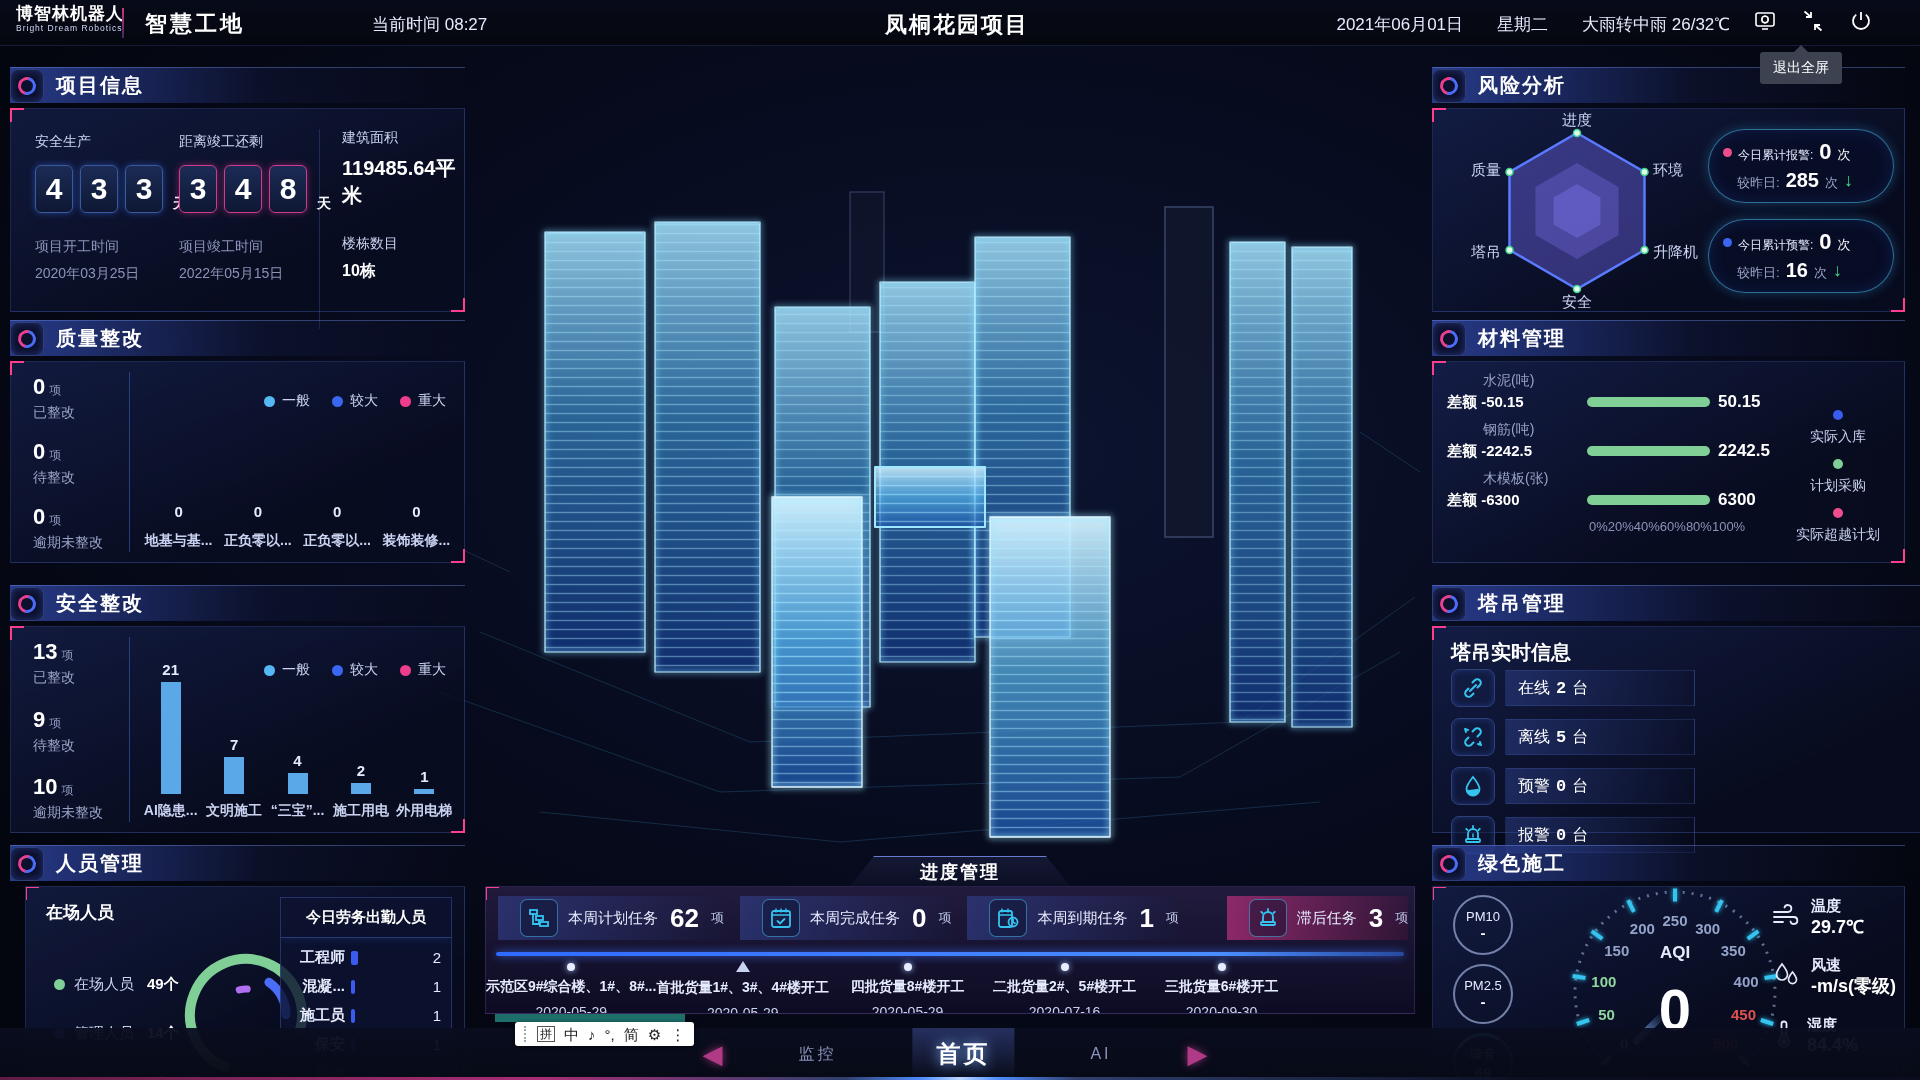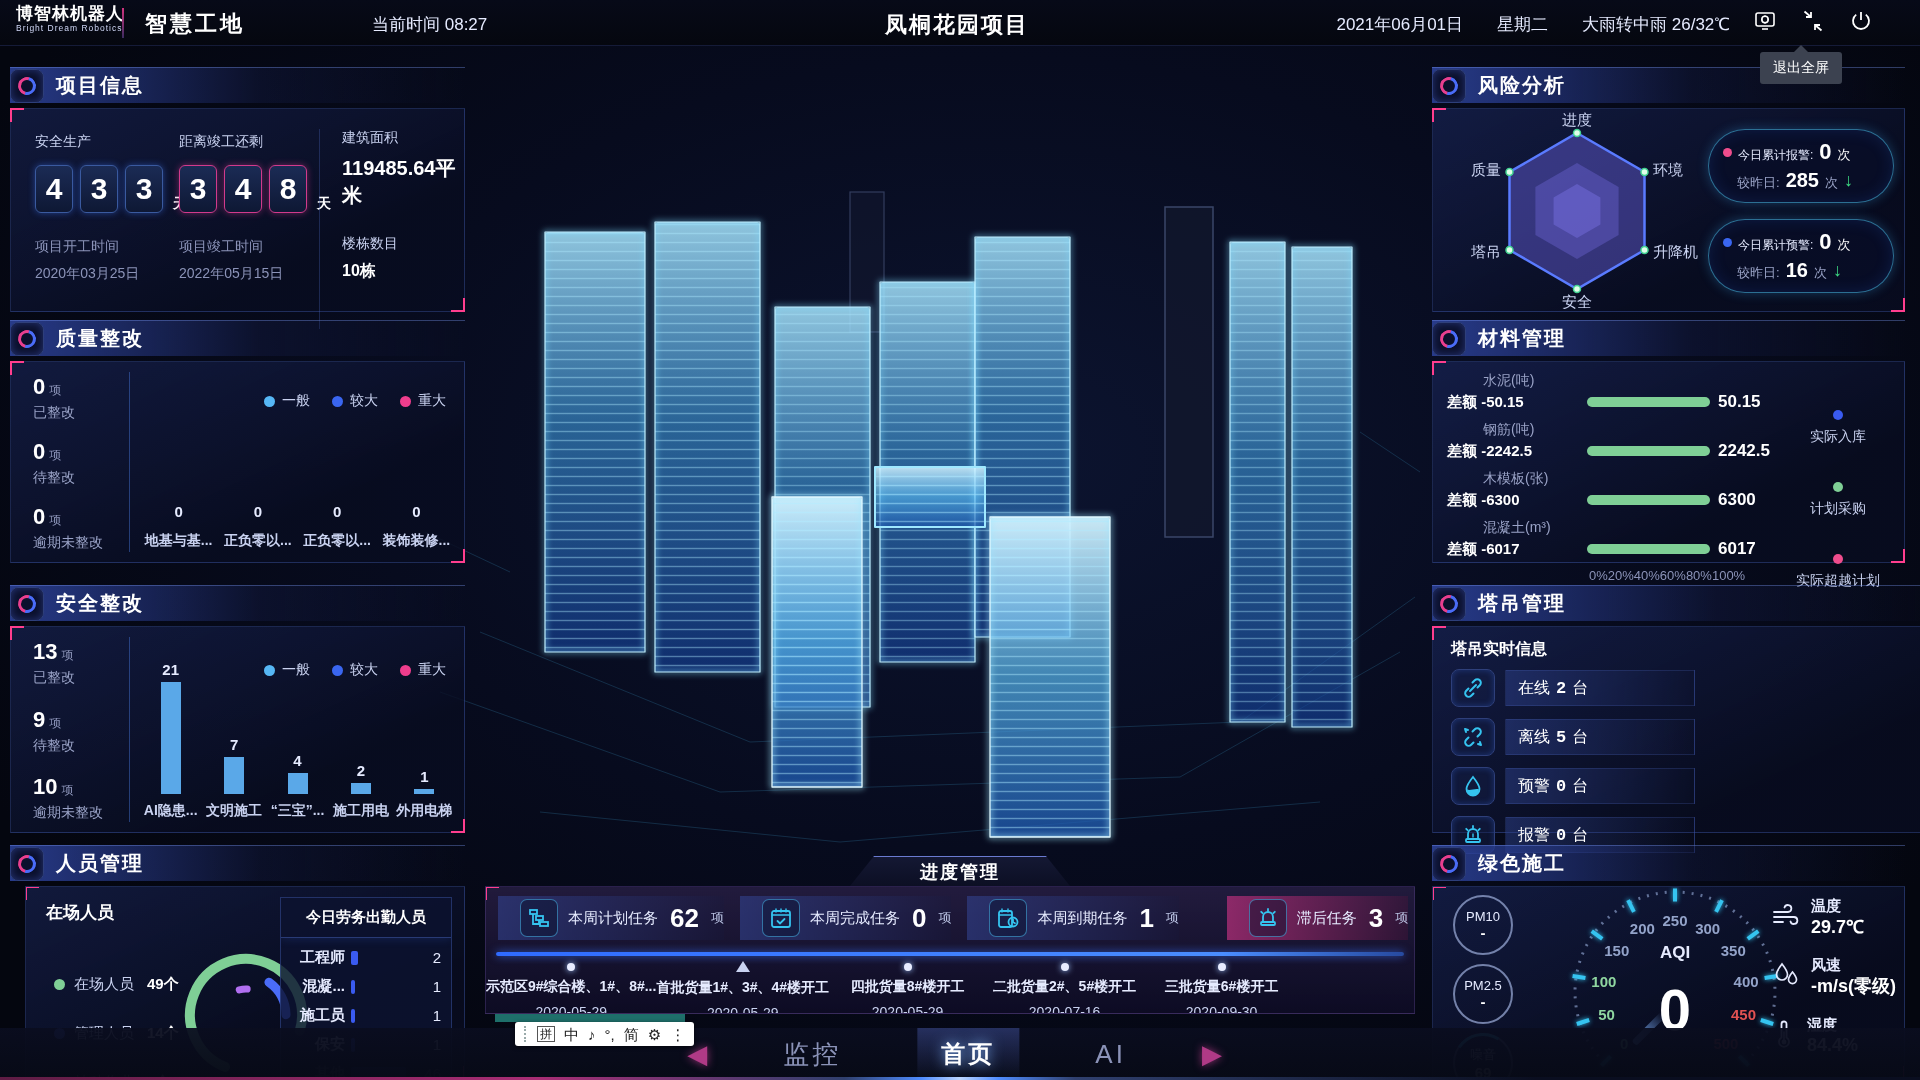--- a/index.html
+++ b/index.html
@@ -110,25 +110,25 @@
   .mat-rows { position:absolute; left:14px; right:128px; top:10px; }
   .mat-name { margin-left:36px; color:#9aa3c7; font-size:14px; }
   .mat-line { display:flex; align-items:center; gap:8px; margin:2px 0 9px; }
   .mat-diff { width:132px; font-size:15px; font-weight:bold; white-space:nowrap; }
   .mat-track { flex:1; height:10px; }
   .mat-bar { display:block; height:10px; border-radius:5px; background:#7fcf96; }
   .mat-val { width:58px; font-size:17px; font-weight:bold; }
   .mat-axis { display:flex; justify-content:space-between; margin:6px 0 0 142px; padding-right:56px;
     font-size:13px; color:#8b93b8; }
   .mat-legend { position:absolute; right:10px; top:48px; width:112px; display:flex; flex-direction:column;
-    gap:36px; align-items:center; }
+    gap:13px; align-items:center; }
   .ml-item { display:flex; flex-direction:column; align-items:center; gap:8px; font-size:14px; color:#c9d2f0; white-space:nowrap; }
   .ml-dot { width:10px; height:10px; border-radius:50%; }
   
-  .crane-sub { position:absolute; left:18px; top:12px; font-size:16px; font-weight:bold; }
+  .crane-sub { position:absolute; left:18px; top:12px; font-size:20px; font-weight:bold; }
   .crane-list { position:absolute; left:18px; top:42px; display:flex; flex-direction:column; gap:11px; }
   .crane-item { display:flex; align-items:center; gap:10px;font-family:Liberation Mono, monospace; }
   .crane-ib { width:44px; height:38px; border:1px solid #2e3f7a; border-radius:8px; background:rgba(20,30,70,.5);
     display:flex; align-items:center; justify-content:center; box-shadow:inset 0 0 6px rgba(60,120,255,.3); }
   .crane-lab { width:190px; height:36px; display:flex; align-items:center; gap:6px; padding-left:12px; font-size:16px;
     background:linear-gradient(90deg, rgba(45,65,140,.5), rgba(20,26,64,.08)); border:1px solid rgba(80,110,200,.22); }
   .crane-lab b { font-size:17px; }
   
   .gc-circles { position:absolute; left:20px; top:8px; display:flex; flex-direction:column; gap:9px; }
   .gc-circle { width:60px; height:60px; border:2px solid rgba(150,165,210,.75); border-radius:50%;
@@ -186,21 +186,21 @@
   .ime-grip { width:4px; height:16px; border-left:2px dotted #9aa; }
   .ime-item { cursor:default; line-height:1; }
   .ime-item.boxed { border:1px solid #555; font-size:12px; padding:1px 2px; }
   
   .navbar { position:absolute; left:0; right:0; bottom:0; height:52px; z-index:35;
     background:linear-gradient(180deg, rgba(10,13,31,.95), rgba(7,10,22,.98)); }
   .navbar::after { content:""; position:absolute; left:0; right:0; bottom:0; height:3px;
     background:linear-gradient(90deg, #5e1c44 0%, #a82d74 28%, #30406e 44%, #4f8cff 48%, #bcd6ff 50%, #4f8cff 52%, #30406e 56%, #0a0e20 80%); }
   .nav-inner { position:absolute; left:50%; transform:translateX(-51%); top:0; height:100%; display:flex; align-items:center; gap:52px; }
   .nav-arrow { font-size:26px; color:#b03a86; cursor:pointer; text-shadow:0 0 8px rgba(176,58,134,.8); }
-  .nav-item { font-size:26px; color:#8b93b8; letter-spacing:3px; cursor:pointer; padding:10px 24px; }
+  .nav-item { font-size:16px; color:#8b93b8; letter-spacing:3px; cursor:pointer; padding:10px 24px; }
   .nav-item.active { font-size:24px; font-weight:bold; color:#fff; text-shadow:0 0 14px #7fb3ff;
     background:linear-gradient(180deg, rgba(80,100,190,.4), rgba(20,26,60,.05)); }
   
   .scene { position:absolute; left:420px; top:52px; width:1010px; height:810px; z-index:5; }
   
   text { font-family:"Liberation Sans", sans-serif; }
 </style>
 </head>
 <body>
 
@@ -674,30 +674,20 @@
             </div>
         </div>
         <div>
           <div class="mat-name">木模板(张)</div>
           <div class="mat-line">
               <span class="mat-diff">差额 -6300</span>
               <span class="mat-track">
                 <i class="mat-bar" style="width: 100%;"></i>
               </span>
               <span class="mat-val">6300</span>
-            </div>
-        </div>
-        <div>
-          <div class="mat-name">混凝土(m³)</div>
-          <div class="mat-line">
-              <span class="mat-diff">差额 -6017</span>
-              <span class="mat-track">
-                <i class="mat-bar" style="width: 100%;"></i>
-              </span>
-              <span class="mat-val">6017</span>
             </div>
         </div>
         <div class="mat-axis">
           <span>0%</span>
             <span>20%</span>
             <span>40%</span>
             <span>60%</span>
             <span>80%</span>
             <span>100%</span>
         </div>

